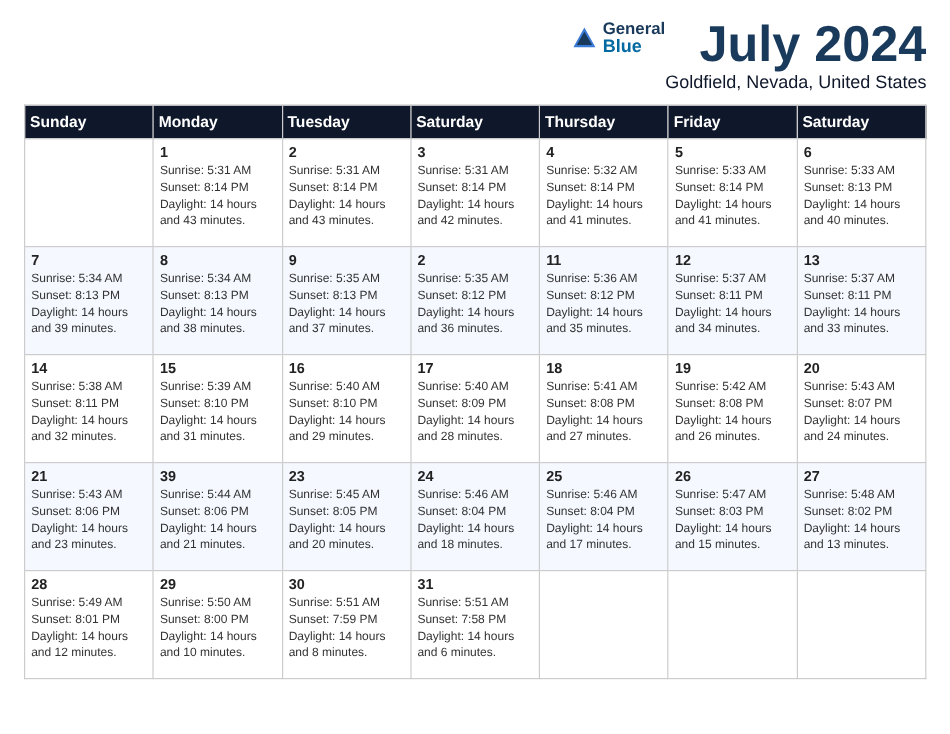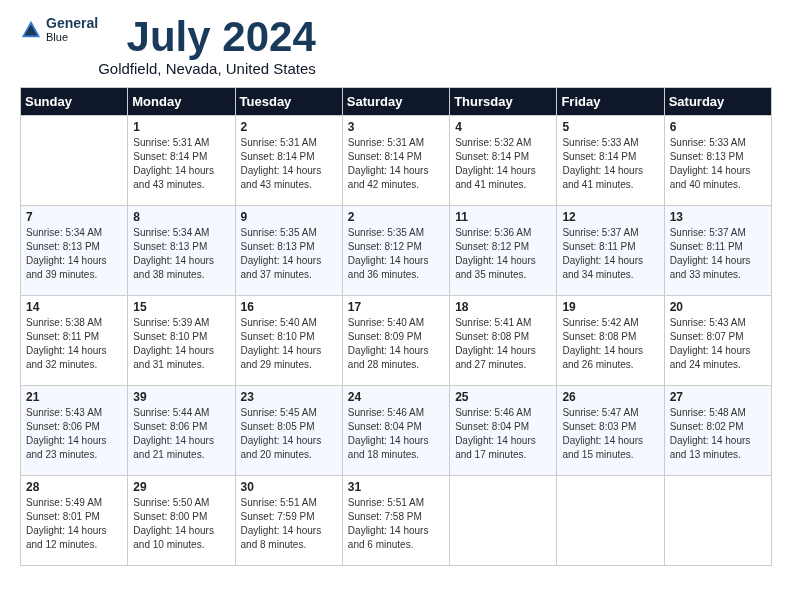--- a/index.html
+++ b/index.html
@@ -1,22 +1,22 @@
 <!DOCTYPE html>
 <html><head>
   <meta charset="utf-8">
   <style>
     * { box-sizing: border-box; margin: 0; padding: 0; }
     body { font-family: Arial, sans-serif; background: #fff; width: 792px; min-height: 612px; }
     .container { padding: 16px 20px; }
-    .header-area { display: flex; align-items: flex-start; justify-content: flex-start; margin-bottom: 10px; }
+    .header-area { display: flex; align-items: flex-start; justify-content: flex-end; margin-bottom: 10px; }
     .logo { display: flex; align-items: center; }
     .logo-text { line-height: 1.1; }
     .logo-general { font-size: 14px; color: #1a3a5c; font-weight: bold; }
-    .logo-blue { font-size: 11px; color: #0f172a; font-weight: normal; }
+    .logo-blue { font-size: 15px; color: #0369a1; font-weight: bold; }
     .logo-icon { width: 22px; height: 22px; margin-right: 4px; }
     .title-area { text-align: right; }
     .month-title { font-size: 42px; color: #1a3a5c; font-weight: bold; line-height: 1; }
     .location { font-size: 15px; color: #0f172a; margin-top: 2px; }
     table { width: 100%; border-collapse: collapse; table-layout: fixed; }
     thead tr th { background: #0f172a; color: #fff; font-size: 13px; font-weight: bold; padding: 6px 4px; text-align: left; border: 1px solid #ccc; }
     tbody tr td { vertical-align: top; border: 1px solid #ccc; padding: 4px 5px; font-size: 10.5px; color: #333; min-height: 80px; height: 90px; }
     .day-number { font-weight: bold; font-size: 12px; margin-bottom: 2px; color: #222; }
     .cell-info { font-size: 10px; line-height: 1.4; color: #333; }
     tbody tr:nth-child(even) td { background: #f5f8ff; }

